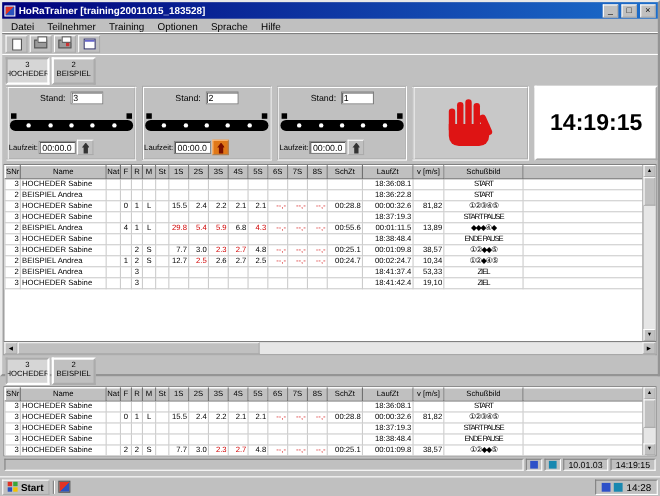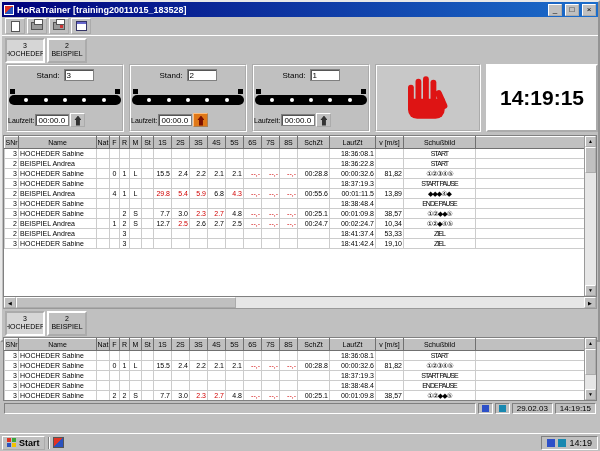--- a/index.html
+++ b/index.html
@@ -99,20 +99,28 @@
 <div class="window">
 
   <div class="titlebar">
     <span class="app-icon"></span>
     <span class="title-text">HoRaTrainer [training20011015_183528]</span>
     <button class="tb-btn">_</button>
     <button class="tb-btn">□</button>
     <button class="tb-btn">×</button>
   </div>
 
+  <div class="menubar" id="menubar">
+      <span class="menu-item">Datei</span>
+      <span class="menu-item">Teilnehmer</span>
+      <span class="menu-item">Training</span>
+      <span class="menu-item">Optionen</span>
+      <span class="menu-item">Sprache</span>
+      <span class="menu-item">Hilfe</span>
+    </div>
 
   <div class="toolbar">
     <button class="tool-btn">
         <span class="ic-page"></span>
       </button>
     <button class="tool-btn">
         <span class="ic-printer"></span>
       </button>
     <button class="tool-btn">
         <span class="ic-printer red"></span>
@@ -695,35 +703,35 @@
   </div>
 
   <div class="statusbar">
     <span class="status-pane fill"></span>
     <span class="status-pane status-icon">
         <span class="sq blue"></span>
       </span>
     <span class="status-pane status-icon">
         <span class="sq teal"></span>
       </span>
-    <span class="status-pane status-date">29.02.03</span>
+    <span class="status-pane status-date">10.01.03</span>
     <span class="status-pane status-time">14:19:15</span>
   </div>
 </div>
 
 <div class="taskbar">
   <button class="start-btn">
     <span class="winflag">
         <i></i>
         <i></i>
         <i></i>
         <i></i>
       </span>
     <span>Start</span>
   </button>
   <span class="tb-sep"></span>
   <span class="ql-ico"></span>
   <span class="tray">
     <span class="tray-ico sq blue"></span>
     <span class="tray-ico sq teal"></span>
-    <span>14:19</span>
+    <span>14:28</span>
   </span>
 </div>
 
 </body></html>

